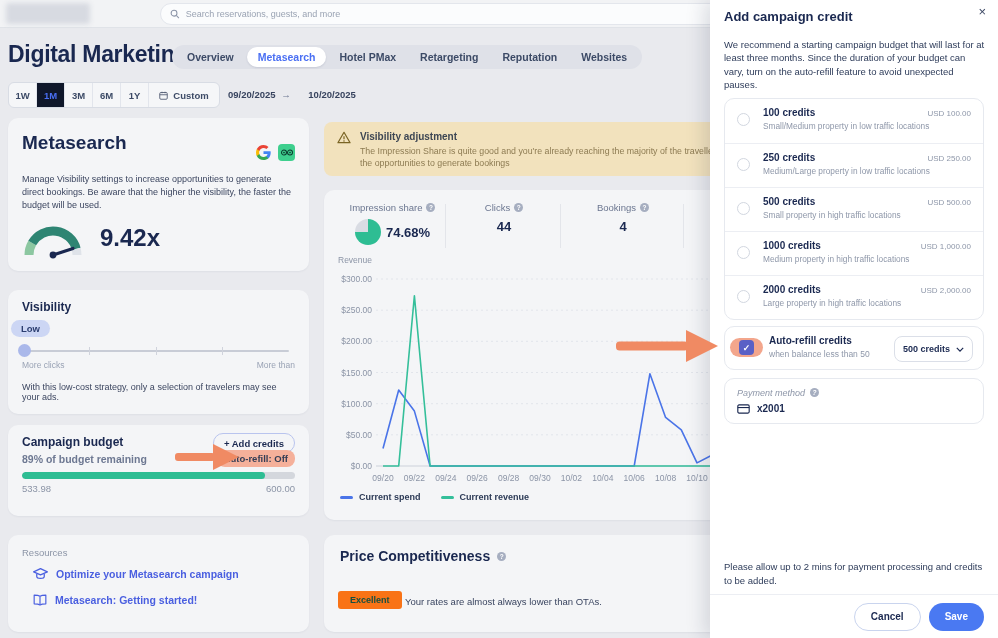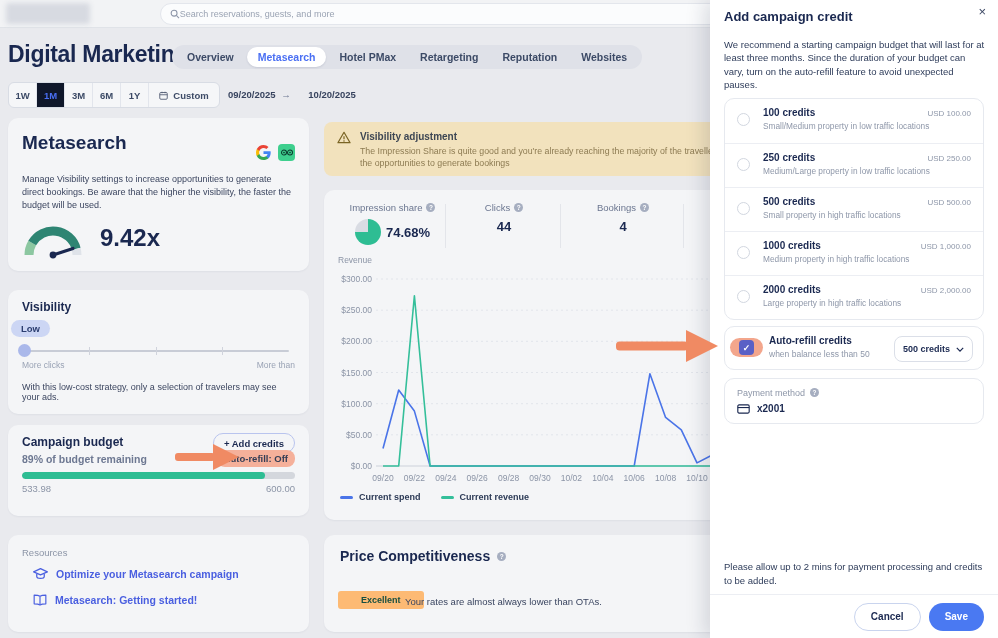--- a/index.html
+++ b/index.html
@@ -2,21 +2,21 @@
 <html><head>
 <meta charset="utf-8">
 <style>
   * { margin:0; padding:0; box-sizing:border-box; }
   html,body { width:998px; height:638px; overflow:hidden; }
   body { font-family:"Liberation Sans", sans-serif; background:#e9eaee; position:relative; color:#1a2850; }
 
   
   .topbar { position:absolute; left:0; top:0; width:998px; height:28px; background:#f2f3f5; border-bottom:1px solid #e0e3e8; z-index:5; }
   .logo-blur { position:absolute; left:6px; top:3px; width:84px; height:21px; background:#d7dae1; border-radius:3px; filter:blur(2.5px); }
-  .searchbox { position:absolute; left:160px; top:3px; width:562px; height:22px; background:#fbfcfd; border:1px solid #e3e6ec; border-radius:11px; display:flex; align-items:center; padding:4px 9px; }
+  .searchbox { position:absolute; left:160px; top:3px; width:562px; height:22px; background:#fbfcfd; border:1px solid #e3e6ec; border-radius:11px; display:flex; align-items:center; padding:4px 9px; gap:6px; }
   .searchbox input { border:none; outline:none; background:transparent; font-family:inherit; font-size:9px; color:#3c4a66; width:100%; }
   .searchbox input::placeholder { color:#9aa3b3; }
 
   
   .page-title { position:absolute; left:8px; top:41px; font-size:23px; font-weight:800; color:#1a2850; letter-spacing:-0.3px; }
   .tabs { position:absolute; left:172px; top:45px; height:24px; background:#dfe1e8; border-radius:12px; display:flex; align-items:center; padding:0 4px; gap:2px; }
   .tab { font-size:10.5px; font-weight:600; color:#3c4a66; padding:4px 11px; border-radius:11px; cursor:pointer; white-space:nowrap; }
   .tab.active { background:#ffffff; color:#4a6ff3; box-shadow:0 1px 2px rgba(30,40,80,.12); }
 
   
@@ -77,21 +77,21 @@
   .pie { width:26px; height:26px; border-radius:50%; }
   .vdiv { position:absolute; top:14px; width:1px; height:44px; background:#e3e5ea; }
   .ctick { font-size:8.5px; fill:#8b94a6; font-family:"Liberation Sans", sans-serif; }
   .legend { position:absolute; left:16px; top:302px; display:flex; gap:20px; align-items:center; }
   .leg { display:flex; align-items:center; gap:6px; font-size:9px; font-weight:600; color:#2c3a56; }
   .leg-line { width:13px; height:3px; border-radius:2px; display:inline-block; }
 
   
   .price-card { left:324px; top:535px; width:616px; height:97px; padding:13px 16px; z-index:1; }
   .price-title { font-size:14px; font-weight:800; color:#1a2850; display:flex; gap:7px; align-items:center; }
-  .badge { position:absolute; left:14px; top:56px; background:#fdba74; color:#174f40; font-size:9px; font-weight:700; padding:4px 23px; border-radius:3px; }
+  .badge { position:absolute; left:14px; top:56px; background:#f97316; color:#174f40; font-size:9px; font-weight:700; padding:4px 12px; border-radius:3px; }
   .price-text { position:absolute; left:81px; top:61px; font-size:9.5px; color:#3a4560; }
 
   
   .help { width:9px; height:9px; border-radius:50%; background:#a6aec0; color:#fff; font-size:6.5px; font-weight:700; display:inline-flex; align-items:center; justify-content:center; cursor:pointer; flex:none; }
 
   
   .panel { position:absolute; right:0; top:0; width:288px; height:638px; background:#ffffff; box-shadow:-6px 0 18px rgba(20,30,60,.14); z-index:40; }
   .panel-title { position:absolute; left:14px; top:9px; font-size:13px; font-weight:800; color:#1a2850; }
   .panel-close { position:absolute; right:12px; top:4px; font-size:13px; color:#3b4763; cursor:pointer; }
   .panel-intro { position:absolute; left:14px; top:38px; width:262px; font-size:9.5px; line-height:1.42; color:#2e3c5a; }
@@ -103,21 +103,21 @@
   .opt-desc { font-size:8.3px; color:#8e97a9; margin-top:3px; }
   .opt-price { position:absolute; right:12px; top:10px; font-size:8px; color:#8e97a9; }
   .refill-box { position:absolute; left:14px; top:326px; width:260px; height:44px; border:1px solid #e6e9ef; border-radius:10px; }
   .cb-wrap { position:absolute; left:14px; top:13px; width:15px; height:15px; }
   .cb-highlight { position:absolute; left:-9px; top:-2px; width:33px; height:19px; border-radius:10px; background:#f3a68c; }
   .checkbox { position:absolute; left:0; top:0; width:15px; height:15px; border-radius:4px; background:#5a60c6; color:#fff; font-size:9px; font-weight:700; display:flex; align-items:center; justify-content:center; cursor:pointer; }
   .refill-title { position:absolute; left:44px; top:8px; font-size:10px; font-weight:700; color:#1a2850; }
   .refill-sub { position:absolute; left:44px; top:22px; font-size:8.5px; color:#8e97a9; }
   .dropdown { position:absolute; right:10px; top:9px; height:26px; border:1px solid #dbdfe8; border-radius:8px; padding:0 8px; display:flex; align-items:center; gap:6px; font-size:9px; font-weight:600; color:#1a2850; cursor:pointer; background:#fff; }
   .pay-box { position:absolute; left:14px; top:378px; width:260px; height:46px; border:1px solid #e6e9ef; border-radius:10px; padding:9px 12px; }
-  .pay-label { font-size:9px; color:#8e97a9; display:flex; gap:5px; }
+  .pay-label { font-size:9px; color:#8e97a9; display:flex; gap:5px;font-style:italic; }
   .pay-value { margin-top:5px; display:flex; align-items:center; gap:7px; font-size:10px; font-weight:700; color:#1a2850; }
   .panel-note { position:absolute; left:14px; top:560px; width:264px; font-size:9.5px; line-height:1.45; color:#2e3c5a; }
   .panel-footer { position:absolute; left:0; bottom:0; width:288px; height:44px; border-top:1px solid #eceef3; display:flex; align-items:center; justify-content:flex-end; gap:8px; padding:0 14px; background:#fff; }
   .btn-cancel { height:28px; padding:0 16px; border-radius:14px; border:1px solid #c9d4ee; background:#fff; font-family:inherit; font-size:10px; font-weight:600; color:#1a2850; cursor:pointer; }
   .btn-save { height:28px; padding:0 16px; border-radius:14px; border:none; background:#4a79f2; font-family:inherit; font-size:10px; font-weight:600; color:#fff; cursor:pointer; }
 
   
   .annot { position:absolute; z-index:50; pointer-events:none; }
 </style>
 </head>

